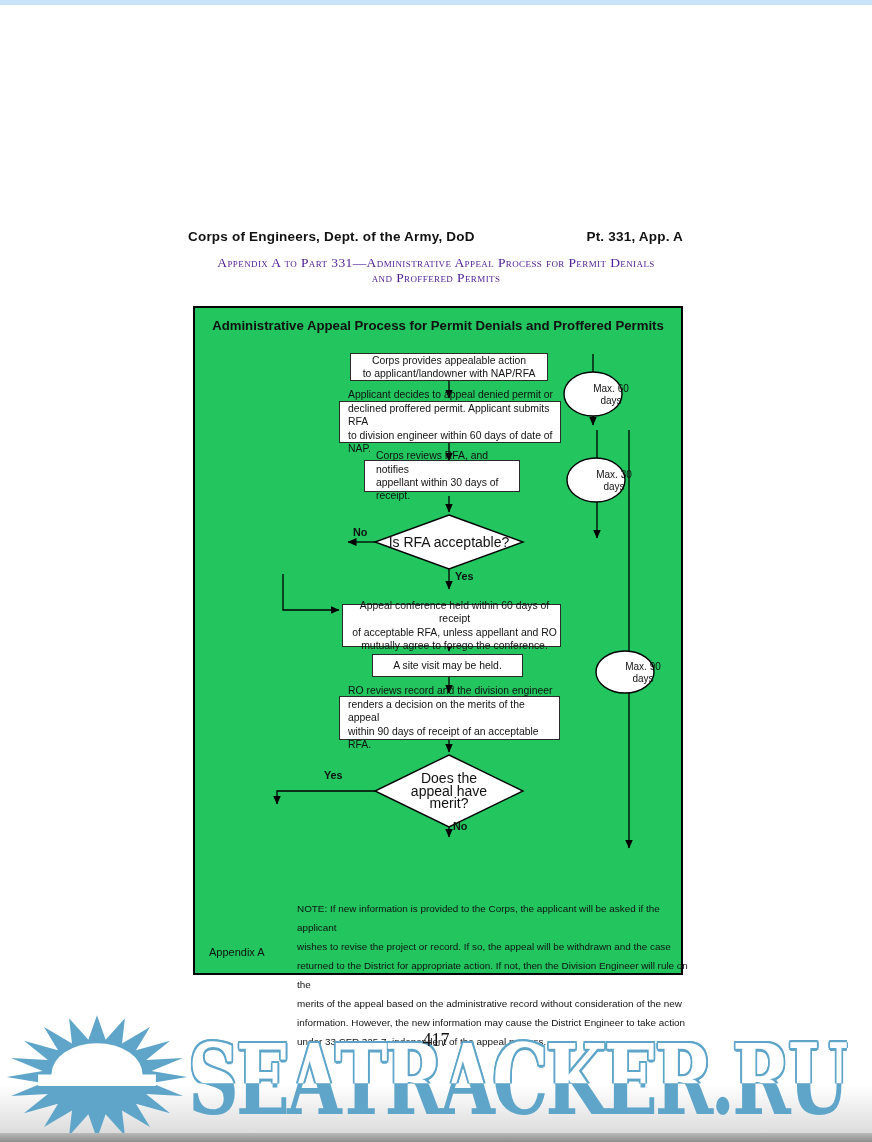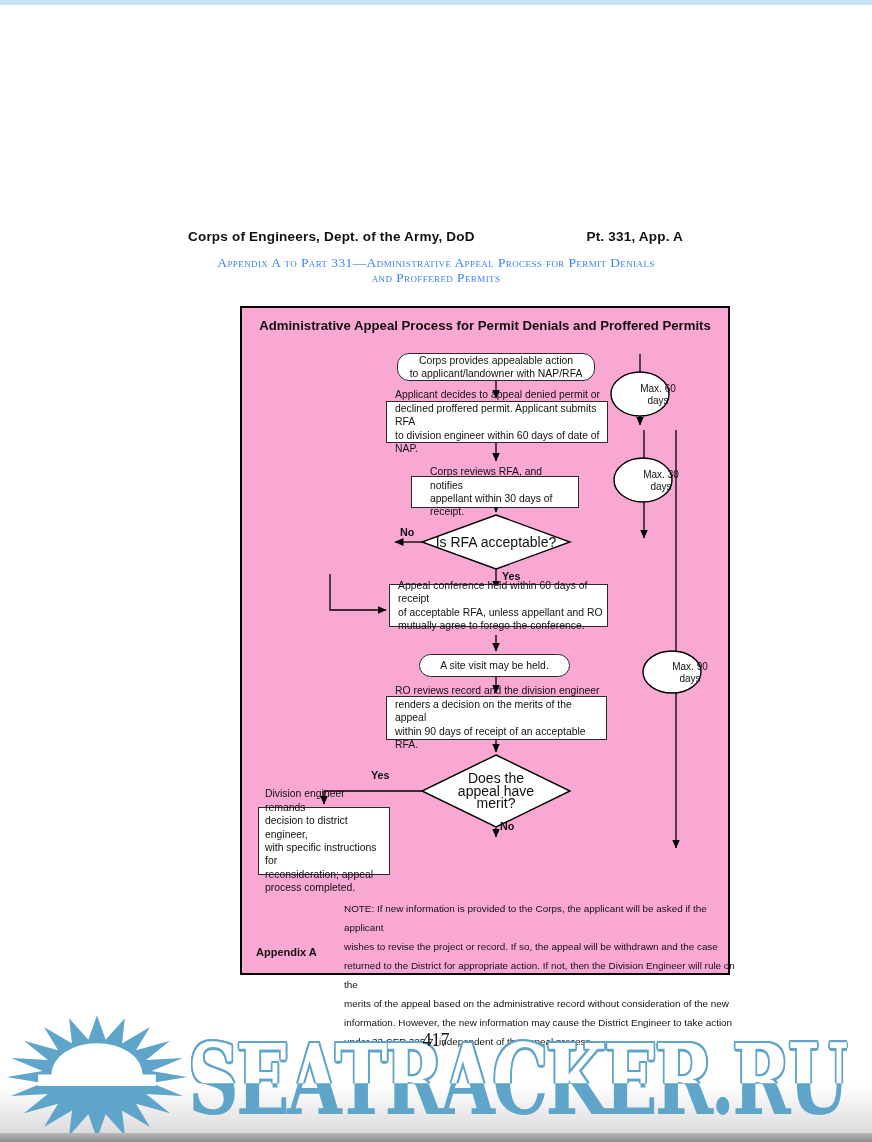--- a/index.html
+++ b/index.html
@@ -9,45 +9,45 @@
     font-family: "Liberation Sans", sans-serif; color:#111;
   }
   .top-strip { position:absolute; left:0; top:0; width:872px; height:5px; background:#c9e4f6; }
 
   
   .doc-header { position:absolute; left:188px; top:229px; width:495px; display:flex; justify-content:space-between; }
   .doc-header span { font-weight:bold; font-size:13.5px; letter-spacing:.2px; }
   .appendix-heading {
     position:absolute; left:158px; top:256px; width:556px; text-align:center;
     font-family:"Liberation Serif", serif; font-variant:small-caps; font-size:13.5px;
-    line-height:14.5px; letter-spacing:.4px; white-space:pre-line; color:#3b82f6;
+    line-height:14.5px; letter-spacing:.4px; white-space:pre-line; color:#4c1d95;
   }
 
   
   .flowchart { position:absolute; left:193px; top:306px; width:490px; height:669px;
-    border:2px solid #000; background:#f9a8d4;margin-left:47px; }
+    border:2px solid #000; background:#22c55e; }
   .fc-title { position:absolute; left:0; top:10px; width:100%; text-align:center;
     font-weight:bold; font-size:13.2px; }
   .fc-svg { position:absolute; left:0; top:0; width:490px; height:669px; }
 
   .fbox { position:absolute; border:1.5px solid #2a2a2a; background:#fff;
     font-size:10.4px; line-height:13.4px; display:flex; align-items:center;
     white-space:pre-line; }
-  .fbox.center { justify-content:center; text-align:center;border-radius:12px; }
+  .fbox.center { justify-content:center; text-align:center; }
   .fbox.left { padding-left:8px; padding-right:2px; text-align:left; }
 
   .flabel { position:absolute; white-space:pre-line; font-size:14px; line-height:12.6px; }
   .flabel.center { text-align:center; }
   .branch { position:absolute; font-weight:bold; font-size:10.8px; }
   .elabel { position:absolute; width:74px; text-align:center; font-size:10px;
     line-height:11.6px; white-space:pre-line;padding-left:20px; }
 
   .note-block { position:absolute; left:102px; top:591px; width:394px;
     font-size:9.9px; line-height:19px; white-space:pre-line; }
-  .appendix-a { position:absolute; left:14px; top:638px; font-weight:bold; font-size:11px; }
+  .appendix-a { position:absolute; left:14px; top:638px; font-weight:normal; font-size:11px; }
 
   
   .page-number { position:absolute; left:0; top:1030px; width:872px; text-align:center;
     font-family:"Liberation Serif", serif; font-size:18px; z-index:9; }
 
   .bottom-fade { position:absolute; left:0; bottom:9px; width:872px; height:48px;
     background:linear-gradient(rgba(225,225,225,0), #dcdcdc); z-index:1; }
   .bottom-bar { position:absolute; left:0; bottom:0; width:872px; height:9px;
     background:linear-gradient(#b9b9b9, #8d8d8d); z-index:8; }
 
@@ -113,34 +113,29 @@
       <ellipse cx="401" cy="172" rx="29" ry="22"></ellipse>
       <ellipse cx="430" cy="364" rx="29" ry="21"></ellipse>
     </g>
   </svg>
 
   <div class="fbox center" style="left:155px; top:45px; width:198px; height:28px;">Corps provides appealable action
 to applicant/landowner with NAP/RFA</div>
   <div class="fbox left" style="left:144px; top:93px; width:222px; height:42px;">Applicant decides to appeal denied permit or
 declined proffered permit. Applicant submits RFA
 to division engineer within 60 days of date of NAP.</div>
-  <div class="fbox left" style="left:169px; top:168px; width:168px; height:32px; padding-left:18px;">Corps reviews RFA, and notifies
+  <div class="fbox left" style="left:169px; top:152px; width:156px; height:32px; padding-left:11px;">Corps reviews RFA, and notifies
 appellant within 30 days of receipt.</div>
-  <div class="fbox left" style="left:147px; top:276px; width:219px; height:43px;">Appeal conference held within 60 days of receipt
+  <div class="fbox left" style="left:147px; top:296px; width:219px; height:43px;text-align:center;">Appeal conference held within 60 days of receipt
 of acceptable RFA, unless appellant and RO
 mutually agree to forego the conference.</div>
   <div class="fbox center" style="left:177px; top:346px; width:151px; height:23px;">A site visit may be held.</div>
   <div class="fbox left" style="left:144px; top:388px; width:221px; height:44px;">RO reviews record and the division engineer
 renders a decision on the merits of the appeal
 within 90 days of receipt of an acceptable RFA.</div>
-  <div class="fbox left" style="left:16px; top:499px; width:132px; height:68px; padding-left:6px;">Division engineer remands
-decision to district engineer,
-with specific instructions for
-reconsideration; appeal
-process completed.</div>
 
   <div class="flabel center" style="left:180px; top:228px; width:148px;">Is RFA acceptable?</div>
   <div class="flabel center" style="left:180px; top:464px; width:148px;">Does the
 appeal have
 merit?</div>
 
   <div class="branch" style="left:158px; top:218px;">No</div>
   <div class="branch" style="left:260px; top:262px;">Yes</div>
   <div class="branch" style="left:129px; top:461px;">Yes</div>
   <div class="branch" style="left:258px; top:512px;">No</div>

